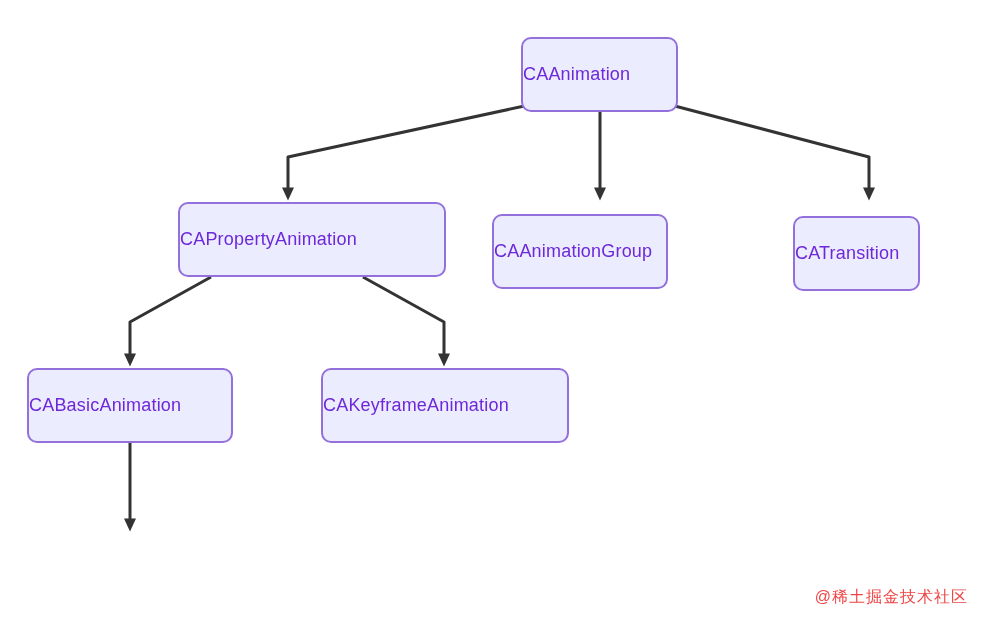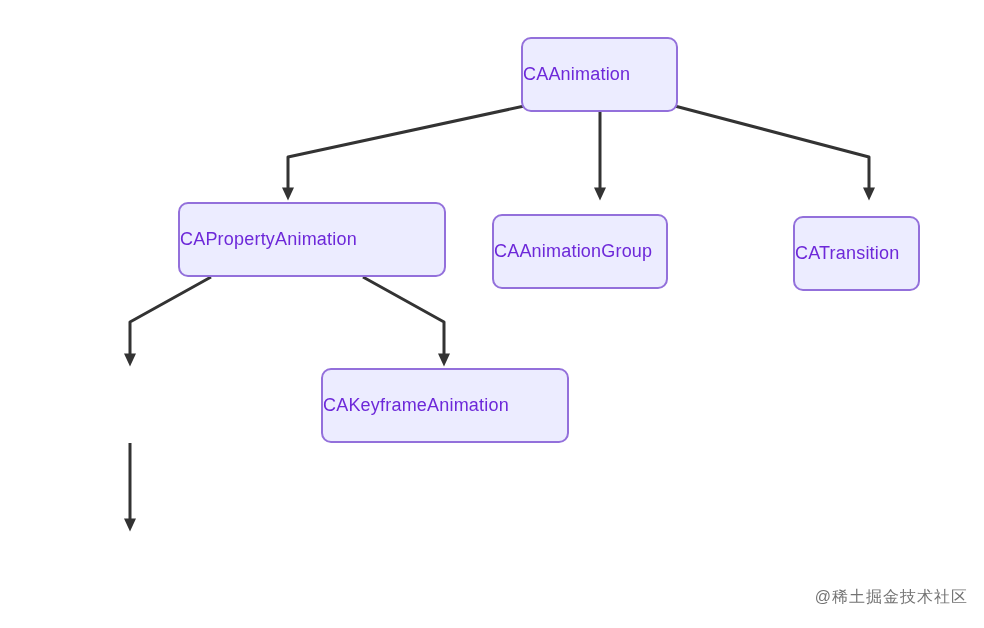--- a/index.html
+++ b/index.html
@@ -34,21 +34,21 @@
     align-items: center;
     justify-content: flex-start;
     white-space: nowrap;
     letter-spacing: 0.2px;
   }
   .watermark {
     position: absolute;
     right: 16px;
     bottom: 20px;
     font-size: 16px;
-    color: #737373;
+    color: #ef4444;
     letter-spacing: 1px;
     user-select: none;
   }
   
   .n-caanimation        { left: 521px; top: 37px;  width: 157px; height: 75px; }
   .n-capropertyanim     { left: 170px; top: 202px; width: 268px; height: 75px; margin-left: 8px; }
   .n-caanimationgroup   { left: 492px; top: 202px; width: 176px; height: 75px; margin-top: 12px; }
   .n-catransition       { left: 793px; top: 216px; width: 127px; height: 75px; }
   .n-cabasicanim        { left: 27px;  top: 368px; width: 206px; height: 75px; }
   .n-cakeyframeanim     { left: 321px; top: 368px; width: 248px; height: 75px; }
@@ -84,20 +84,23 @@
   </div>
 
   <div class="node n-caanimationgroup">
     <span>CAAnimationGroup</span>
   </div>
 
   <div class="node n-catransition">
     <span>CATransition</span>
   </div>
 
+  <div class="node n-cabasicanim">
+    <span>CABasicAnimation</span>
+  </div>
 
   <div class="node n-cakeyframeanim">
     <span>CAKeyframeAnimation</span>
   </div>
 
 
   <div class="watermark">@稀土掘金技术社区</div>
 
 </div>
 

